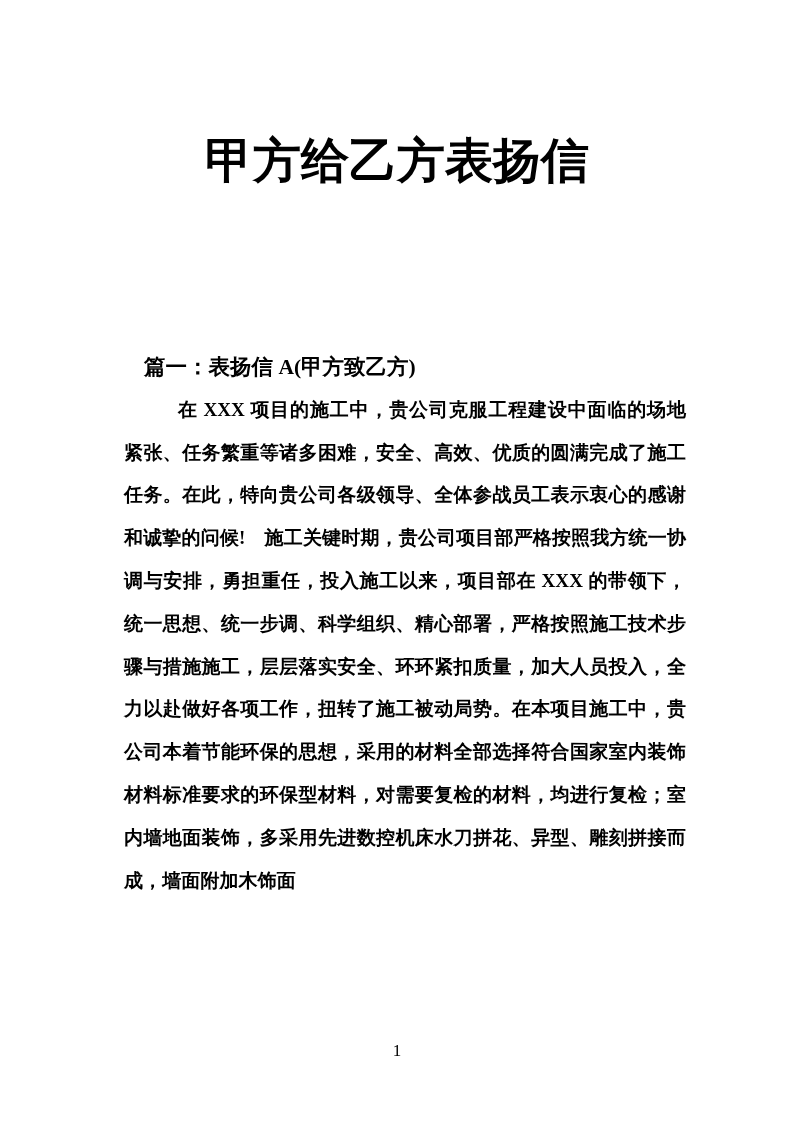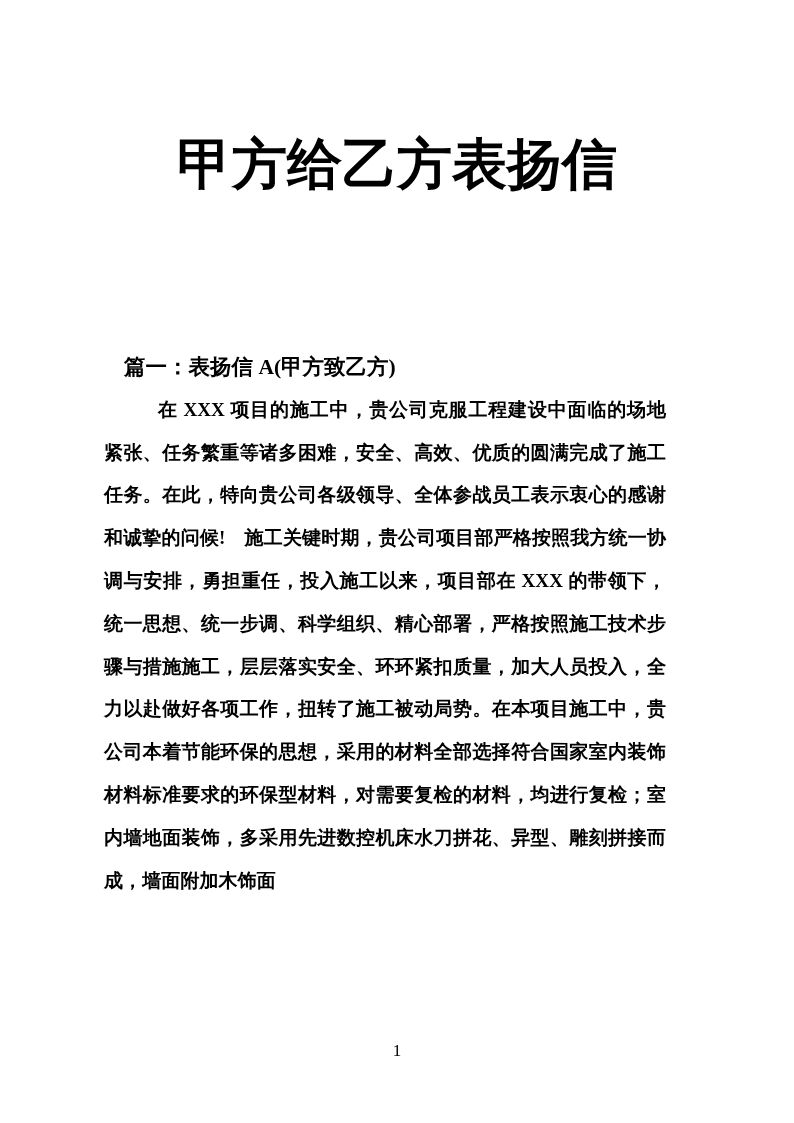--- a/index.html
+++ b/index.html
@@ -16,30 +16,30 @@
     font-family: "Liberation Serif", "DejaVu Serif", serif;
     color: #000000;
   }
   .doc-title {
     position: absolute;
     top: 133px;
     left: 0;
     width: 794px;
     margin: 0;
     text-align: center;
-    font-size: 55px;
+    font-size: 48px;
     line-height: 1.18;
     font-weight: bold;
     letter-spacing: 0px;
     white-space: nowrap;
   }
   .content {
     position: absolute;
     top: 346px;
-    left: 104px;
+    left: 124px;
     width: 562px;
   }
   .subheading {
     font-weight: bold;
     font-size: 21.5px;
     line-height: 42.8px;
     white-space: nowrap;
   }
   .subheading.h1 { padding-left: 20px; }
   .subheading.h2 { padding-left: 32px; }

